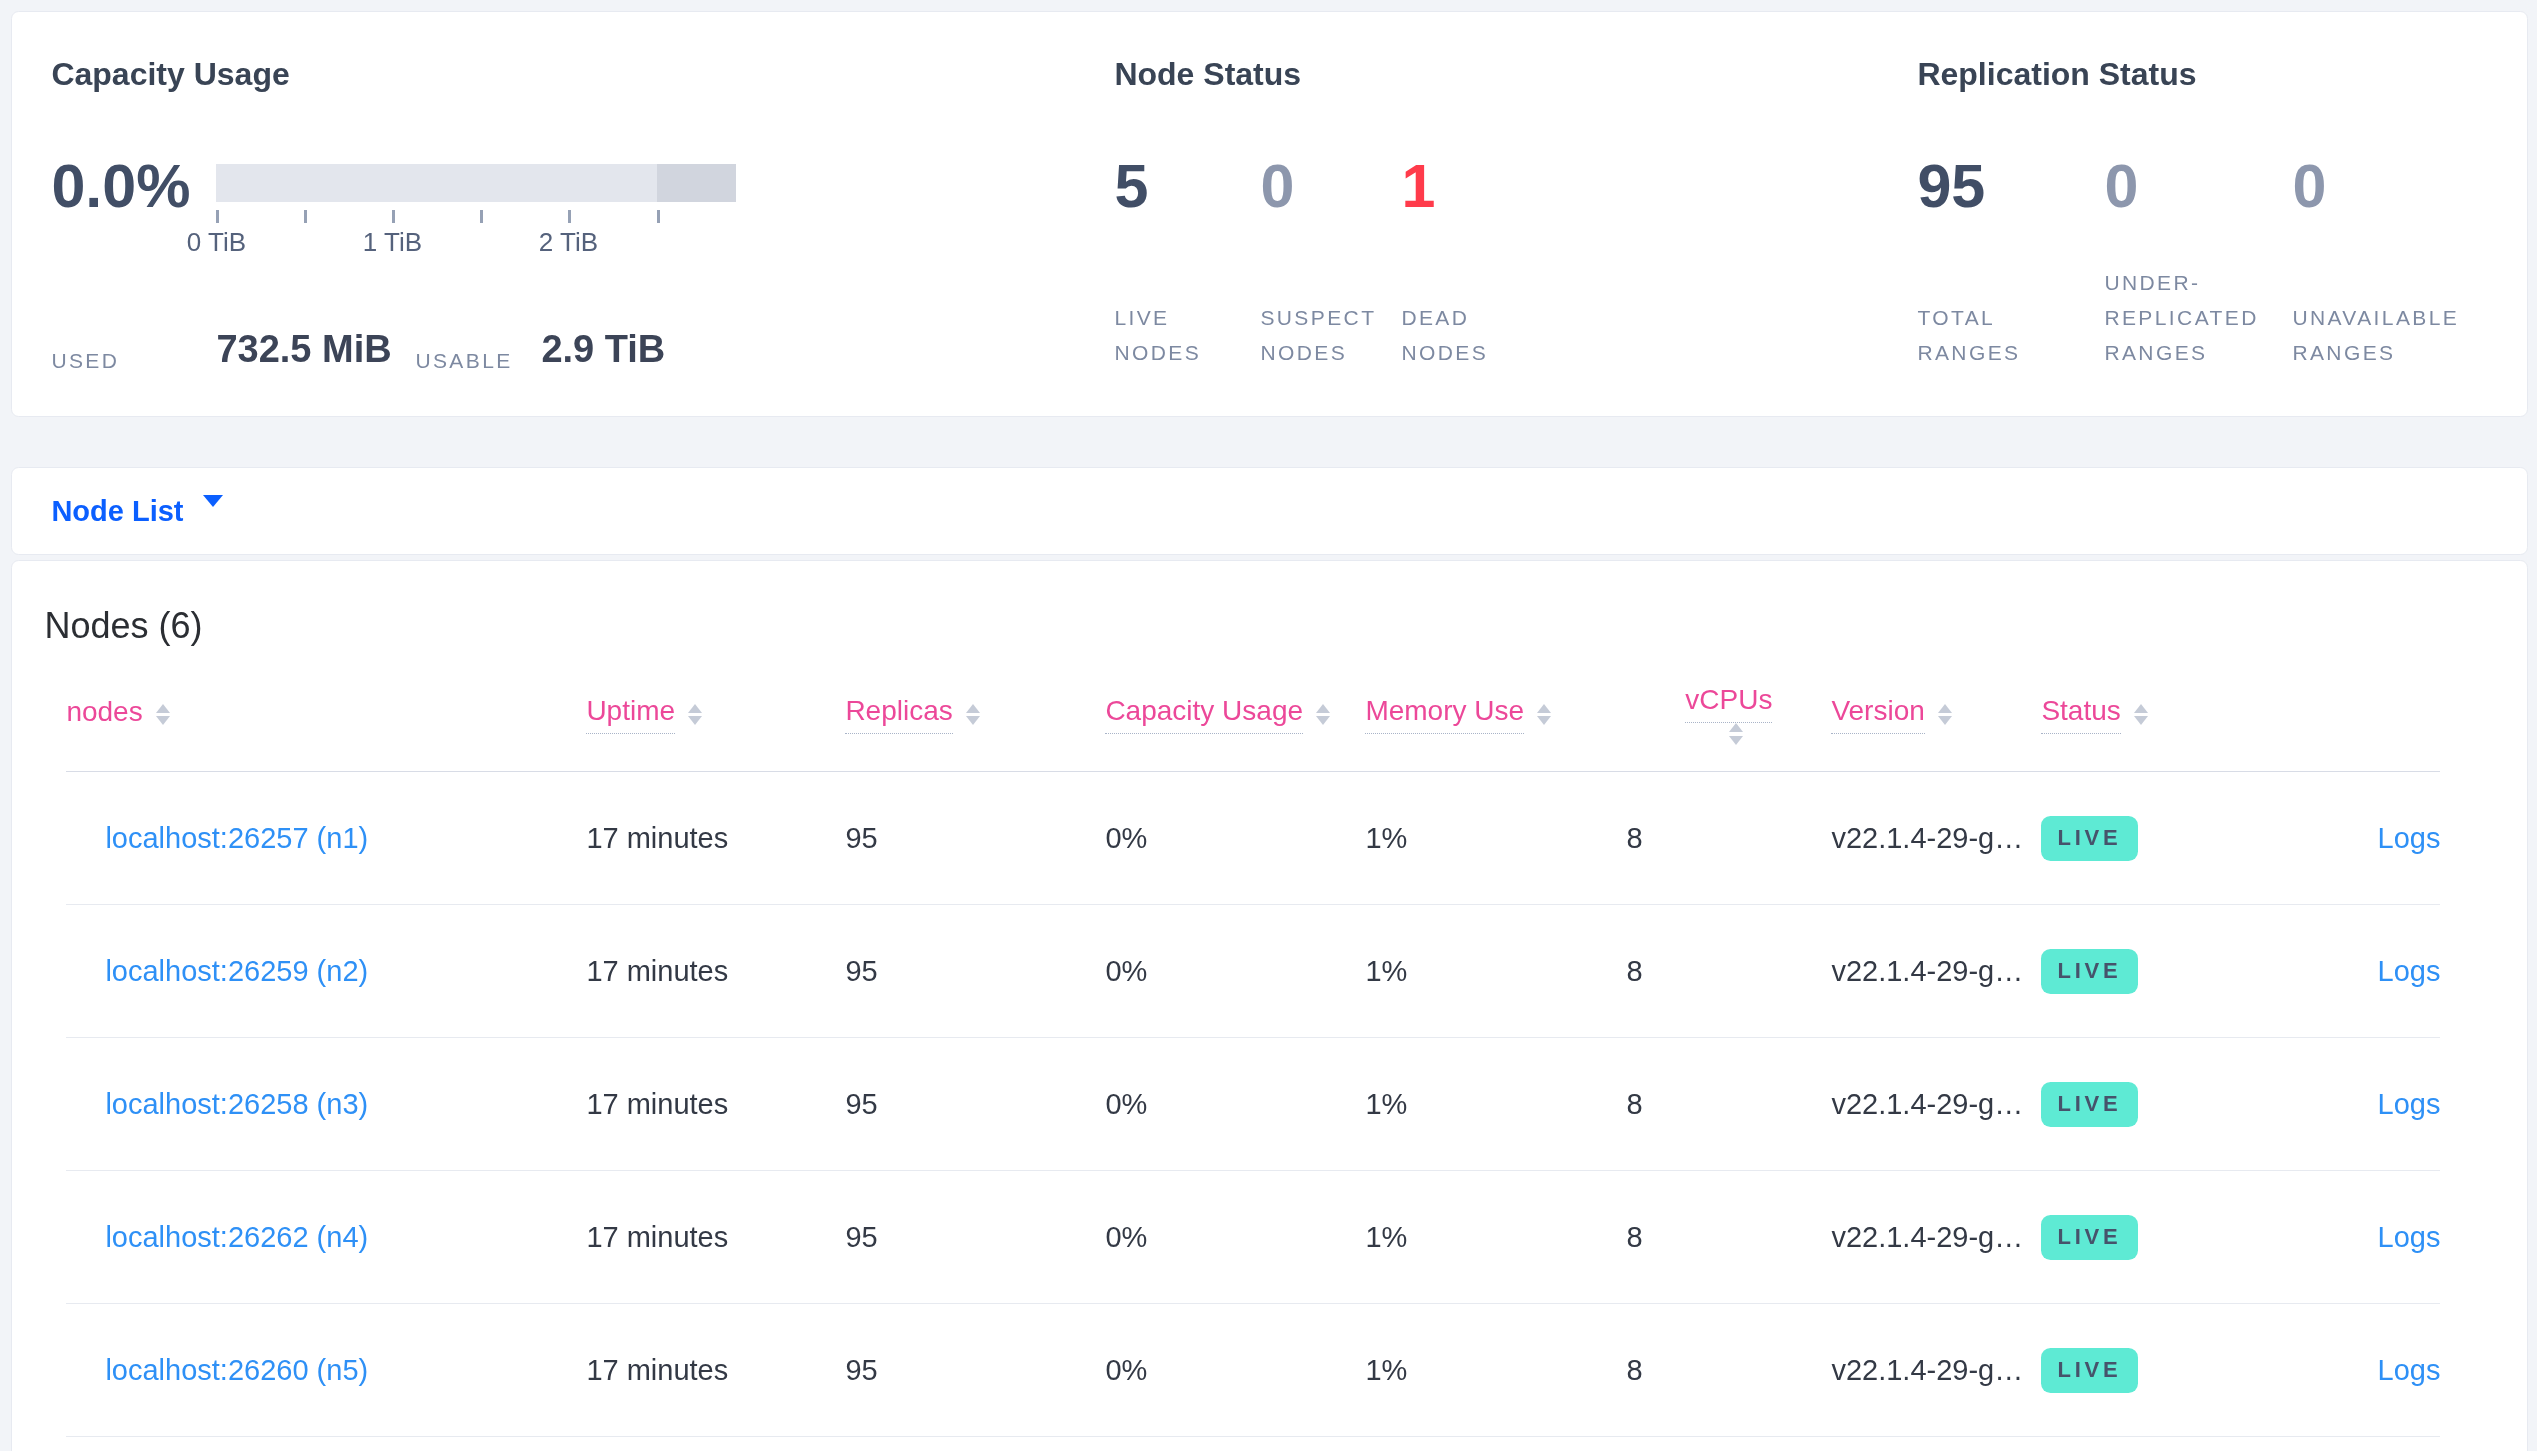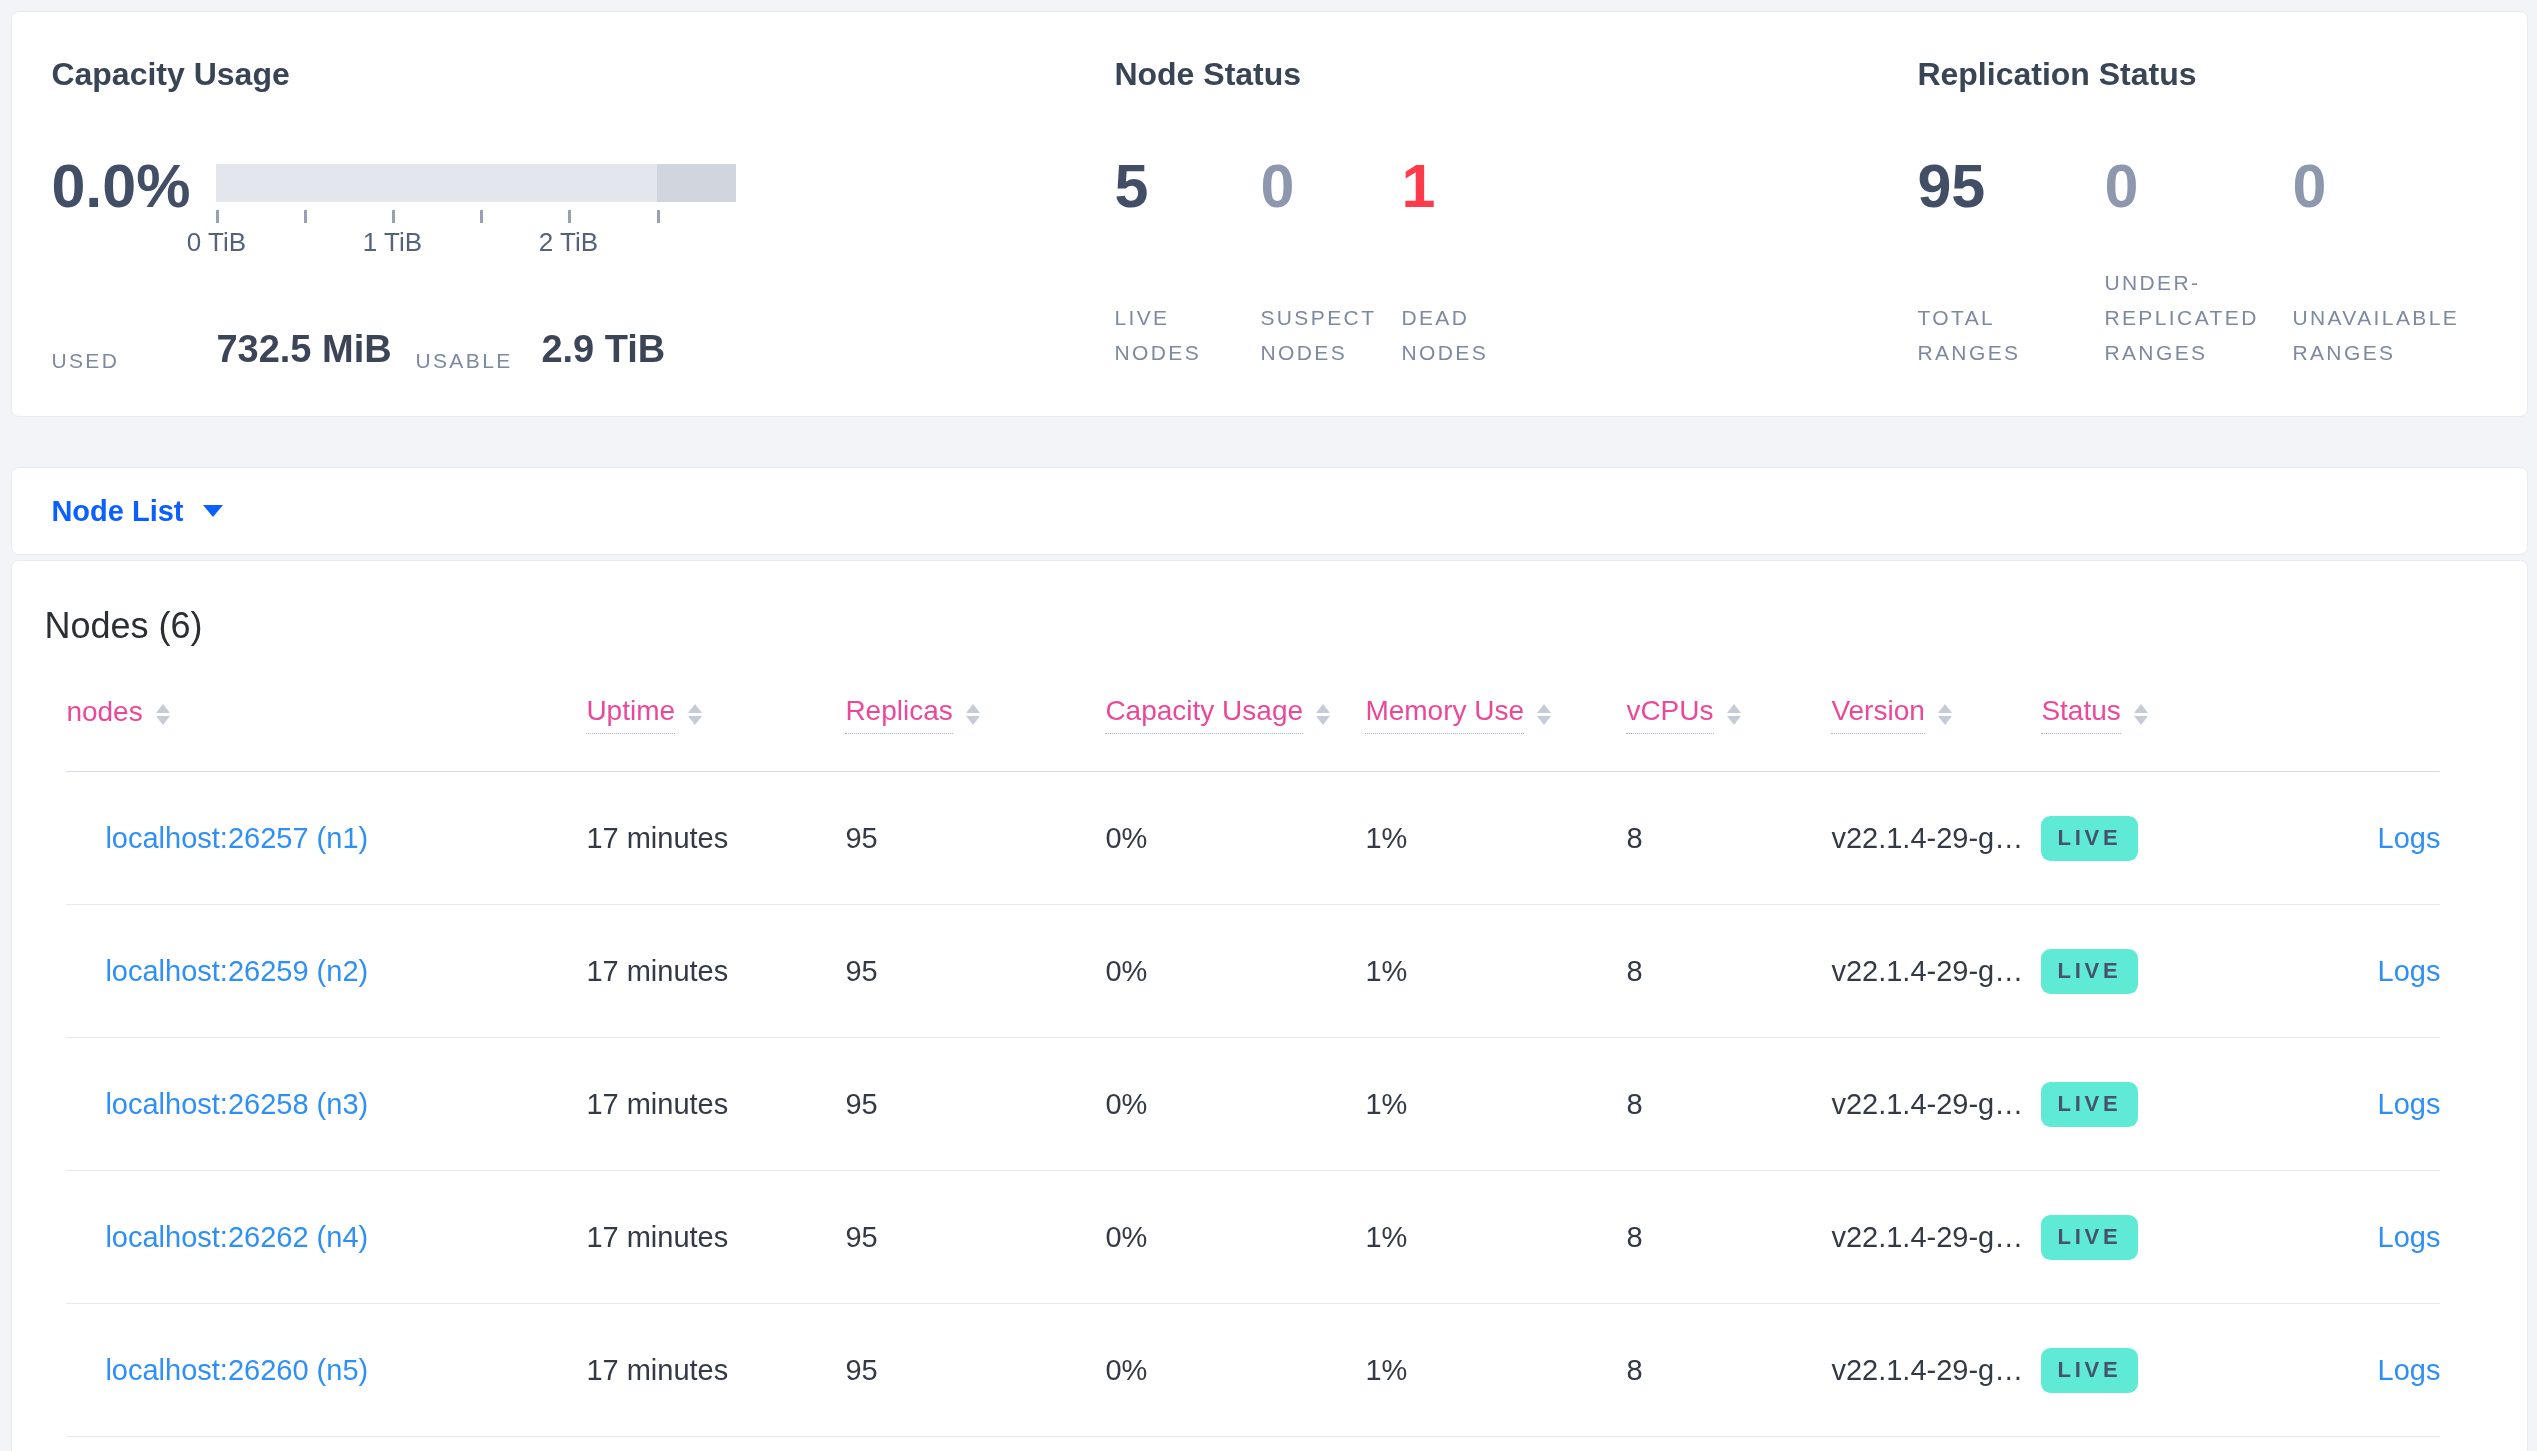--- a/index.html
+++ b/index.html
@@ -41,41 +41,41 @@
   }
   .stat-col{position:absolute;top:141px;bottom:46px;}
   .stat-num{font-size:61px;font-weight:700;line-height:1.1;}
   .stat-label{
     position:absolute;left:0;bottom:0;font-size:21px;letter-spacing:2.4px;line-height:35px;
     color:#7d89a1;white-space:normal;
   }
 
   
   #selector-card .inner{display:flex;align-items:center;height:100%;padding-left:39px;}
-  .selector-btn{display:flex;align-items:center;gap:19px;cursor:pointer;}
+  .selector-btn{display:flex;gap:19px;cursor:pointer;}
   .selector-btn .lbl{font-size:29px;font-weight:700;color:#0b5fff;white-space:nowrap;}
   .caret-down{
     width:0;height:0;border-left:10.5px solid transparent;border-right:10.5px solid transparent;
     border-top:12.4px solid #0b5fff;
   }
 
   
   .panel-title{
     position:absolute;left:32px;top:44px;font-size:36px;font-weight:400;color:#2b2e33;white-space:nowrap;
   }
   .thead{
     position:absolute;left:54px;right:87px;top:97px;height:114px;
     display:flex;align-items:center;border-bottom:1.9px solid #d8dce6;box-sizing:border-box;
   }
   .tbody{position:absolute;left:54px;right:87px;top:211px;}
   .trow{
     display:flex;align-items:center;height:133px;border-bottom:1.9px solid #e7eaf0;box-sizing:border-box;
   }
   .c0{width:520px;} .c1{width:259px;} .c2{width:260px;} .c3{width:260px;}
-  .c4{width:261px;} .c5{width:205px;} .c6{width:210px;} .c7{width:208px;}
+  .c4{width:261px;} .c5{width:205px;flex-direction:column;} .c6{width:210px;} .c7{width:208px;}
   .c8{flex:1;text-align:right;}
   .hcell{font-size:28px;font-weight:500;color:#ec4899;white-space:nowrap;display:flex;align-items:center;}
   .hcell .htext{padding-bottom:5.7px;}
   .hcell .htext.u{border-bottom:1.9px dotted #a9b4c8;}
   .sort-icon{display:inline-flex;flex-direction:column;gap:3.8px;margin-left:13.3px;cursor:pointer;}
   .sort-icon .up{width:0;height:0;border-left:7.6px solid transparent;border-right:7.6px solid transparent;border-bottom:9.5px solid #c5cbd7;}
   .sort-icon .dn{width:0;height:0;border-left:7.6px solid transparent;border-right:7.6px solid transparent;border-top:9.5px solid #c5cbd7;}
   .tcell{font-size:29px;color:#333945;white-space:nowrap;}
   a.node-link,a.logs-link{color:#2e90f6;text-decoration:none;cursor:pointer;font-size:29px;margin-left:39px;}
   .badge{

